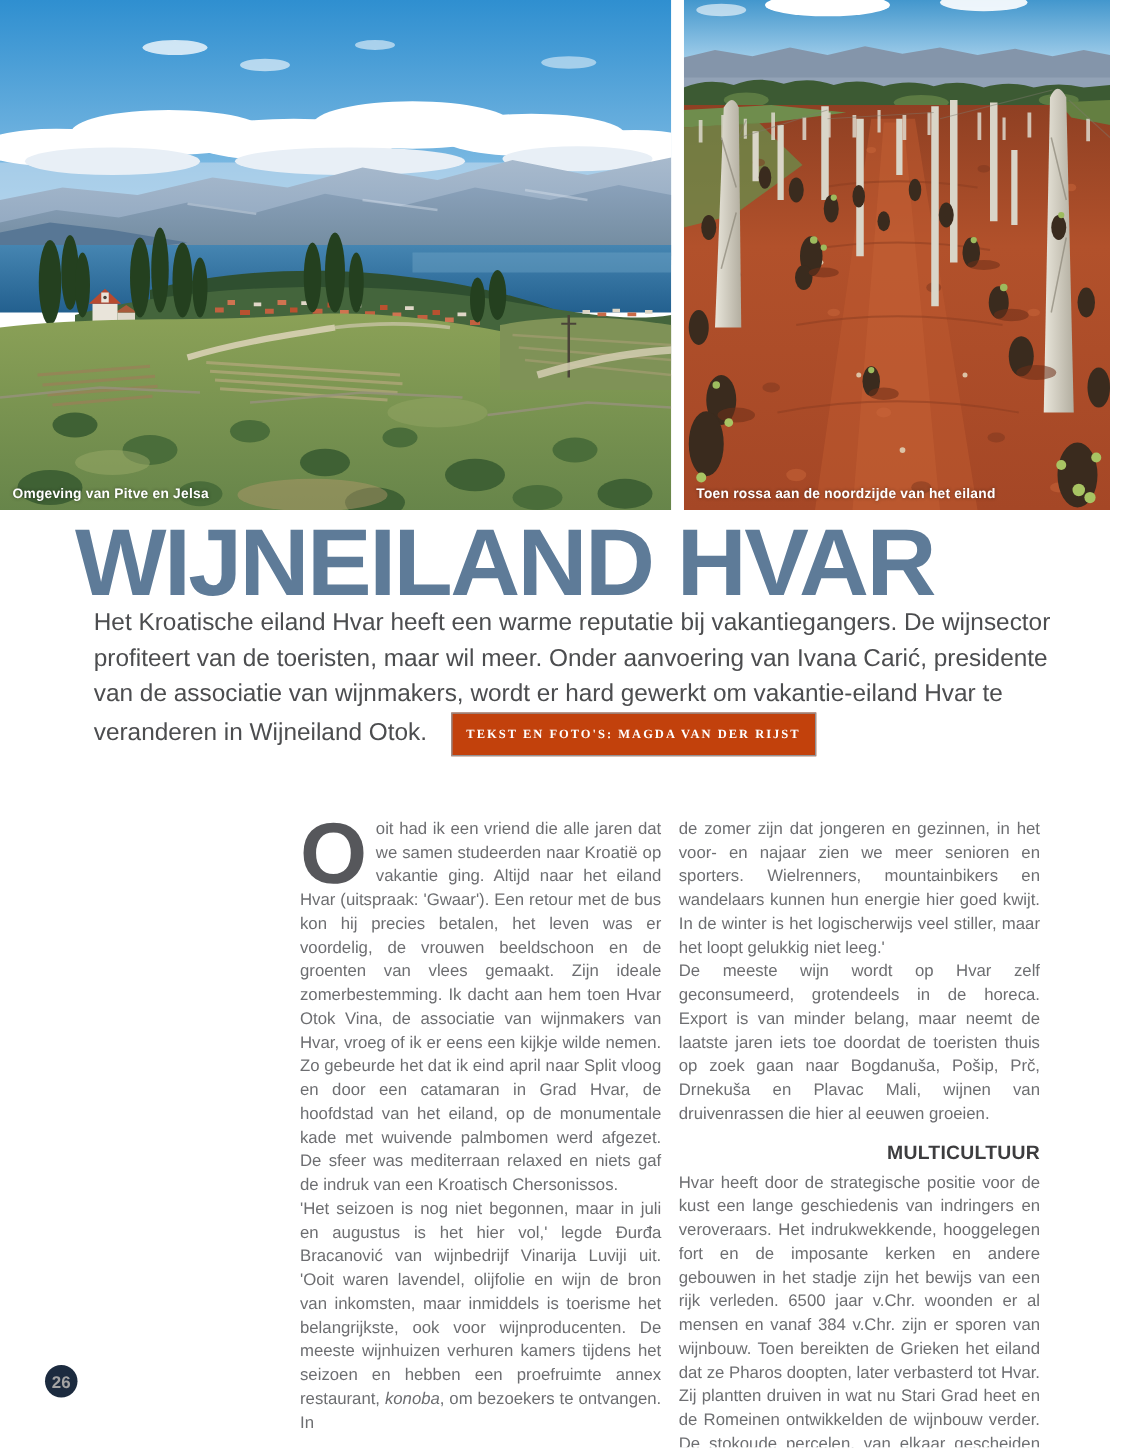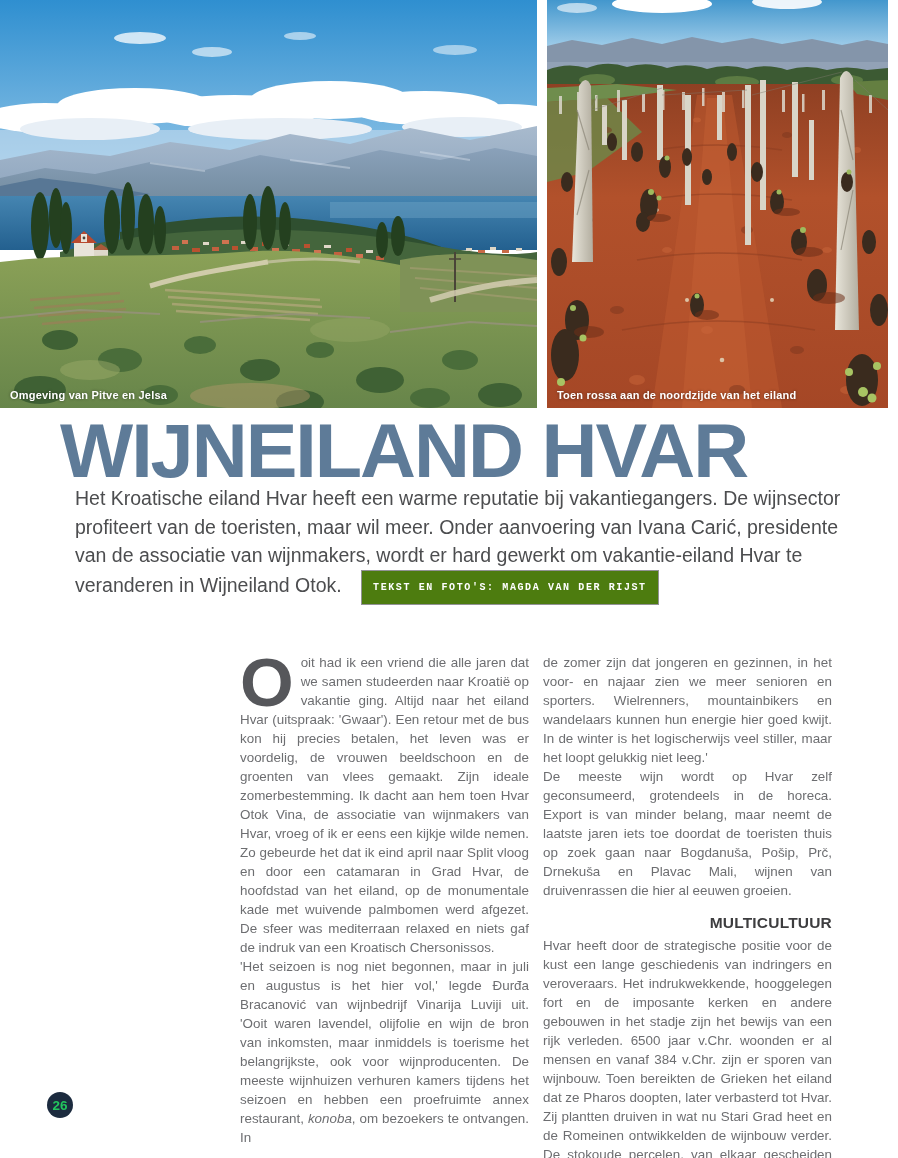--- a/index.html
+++ b/index.html
@@ -22,22 +22,22 @@
   .title {
     position:absolute; left:60px; top:413px; margin:0;
     font-size:76px; line-height:1; font-weight:bold; letter-spacing:-2px;
     color:#5e7b98; white-space:nowrap; transform:scaleX(1.02); transform-origin:left;
   }
   
   .intro { position:absolute; left:75px; top:484px; width:800px; color:#4c4d4f; font-size:19.5px; }
   .intro-line { height:28.6px; line-height:28.6px; white-space:nowrap; }
   .byline-badge {
     display:inline-block; margin-left:14px; padding:3px 11px 2px;
-    background:#4d7c0f; border:1px solid #929295; color:#ffffff;
-    font-family:Liberation Mono, monospace; font-size:10px; font-weight:bold;
+    background:#c2410c; border:1px solid #929295; color:#ffffff;
+    font-family:Liberation Serif, serif; font-size:10px; font-weight:bold;
     letter-spacing:1.6px; vertical-align:2px; white-space:nowrap;
   }
   
   .columns {
     position:absolute; left:240px; top:653px; width:592px;
     display:grid; grid-template-columns:1fr 1fr; column-gap:14px;
   }
   .para {
     margin:0; text-align:justify; font-size:13.4px; line-height:19px;
     color:#6d6e71;
@@ -47,23 +47,23 @@
     color:#56575b; margin:2px 7px 0 0;
   }
   .subhead {
     margin:14px 0 4px; font-size:15.5px; font-weight:bold;
     color:#3d3d3f; letter-spacing:.2px;text-align:right;
   }
   .para em { font-style:italic; }
   
   .page-num {
     position:absolute; left:36px; top:1092px; width:26px; height:26px;
-    border-radius:50%; background:#1c2b3f; color:#22c55e;
+    border-radius:50%; background:#1c2b3f; color:#a3a3a3;
     font-size:13.5px; font-weight:bold;
-    display:flex; align-items:center; justify-content:center;margin-left:11px;
+    display:flex; align-items:center; justify-content:center;
   }
 </style>
 </head>
 <body>
 
 <div class="page">
 
   <div class="photo photo-left">
     <svg viewBox="0 0 537 408" preserveAspectRatio="none">
       <defs>

